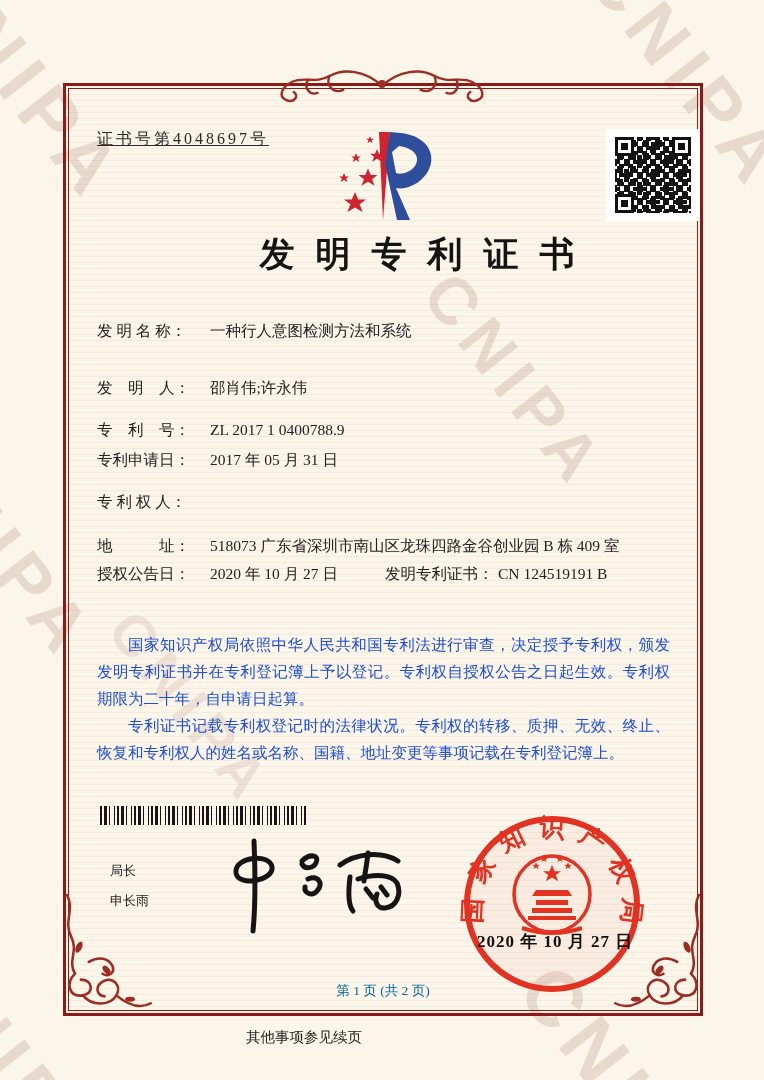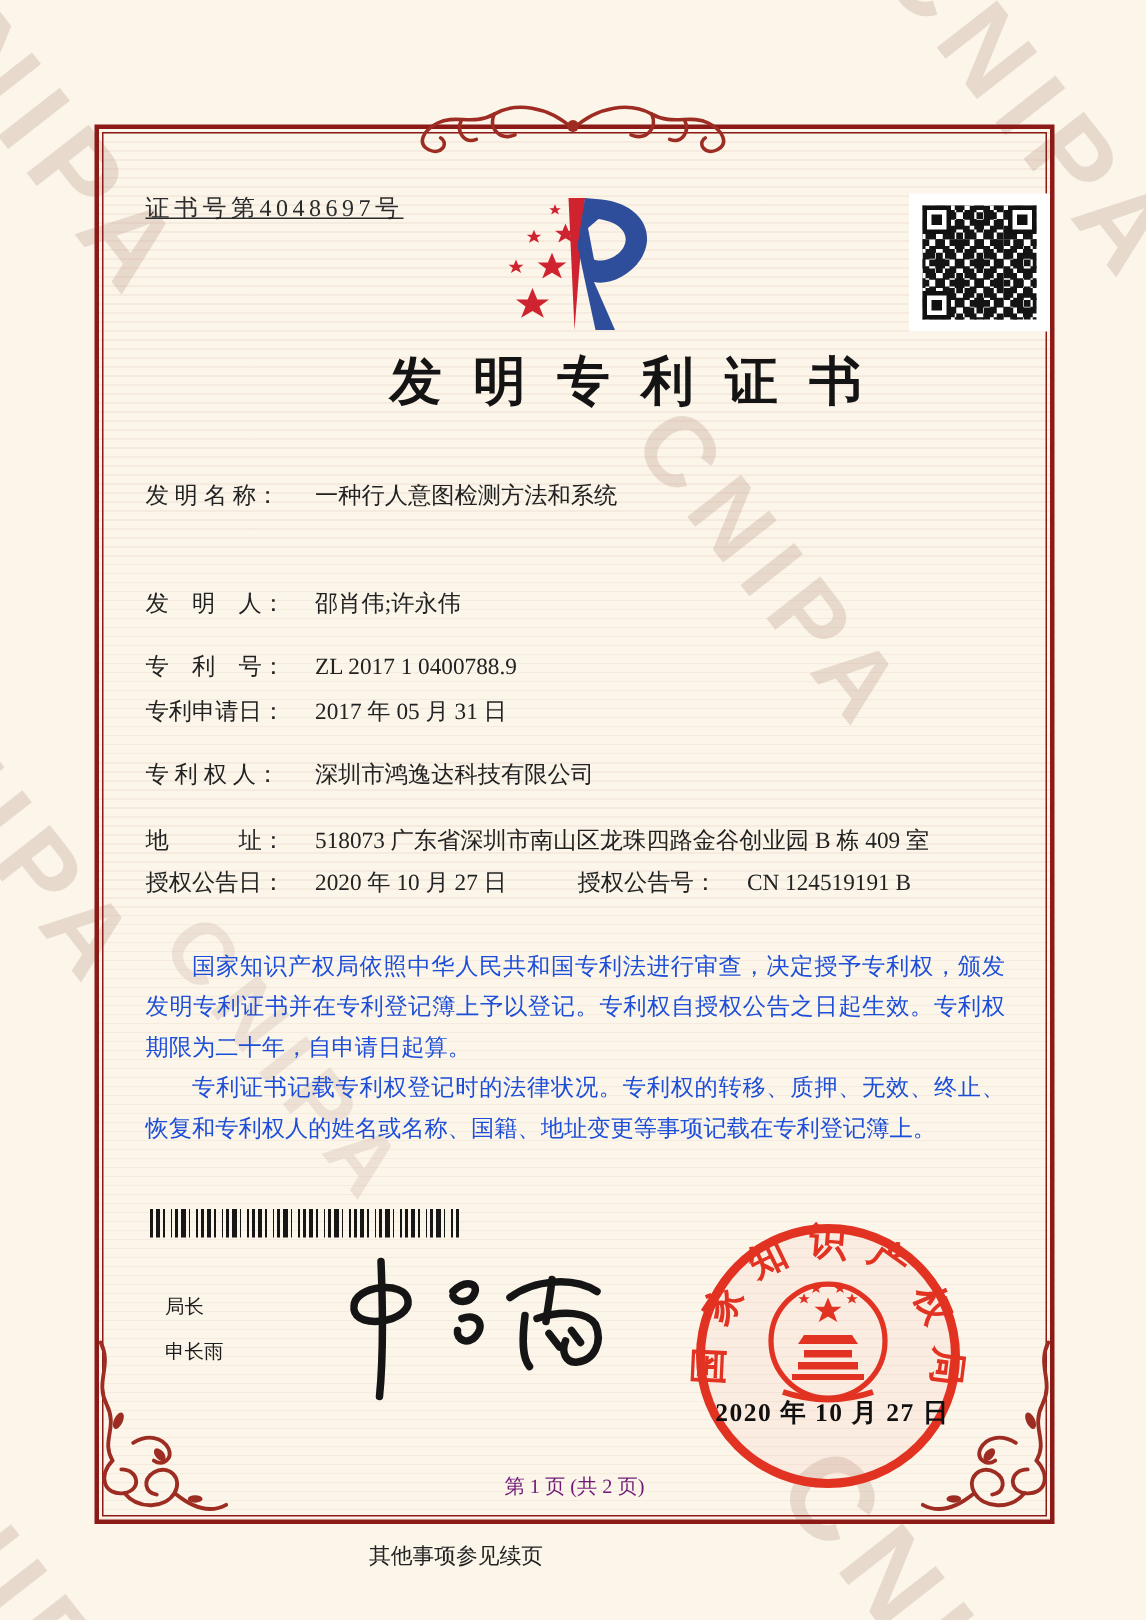--- a/index.html
+++ b/index.html
@@ -52,21 +52,21 @@
   .title{
     left:63px;top:231px;width:708px;text-align:center;
     font-size:35px;font-weight:600;color:#141414;
     letter-spacing:21px;padding-left:21px;box-sizing:border-box;
   }
   
   .fields{left:97px;top:319px;width:575px;font-size:15.5px;color:#222;}
   .frow{display:flex;line-height:24px;margin-bottom:18px;}
   .frow .lbl{flex:0 0 113px;white-space:pre;}
   .frow .val{flex:1;}
-  .frow.r1{margin-bottom:48px;}
+  .frow.r1{margin-bottom:33px;}
   .frow.r3{margin-bottom:6px;}
   .frow.r5{margin-bottom:20px;}
   .frow.r6{margin-bottom:4px;}
   .frow.r7 .pair1{display:flex;width:288px;flex:0 0 288px;}
   .frow.r7 .pair1 .val{width:175px;}
   .frow.r7 .pair2{display:flex;flex:1;}
   
   .paras{left:97px;top:631px;width:573px;font-size:15.5px;line-height:27px;color:#1d4ed8;text-align:justify;}
   .paras p{margin:0;text-indent:2em;}
   
@@ -79,21 +79,21 @@
       #161616 14px 15px,transparent 15px 17px);
   }
   .officer{left:110px;top:862px;font-family:"Liberation Sans",sans-serif;font-size:13px;color:#1d1d1d;}
   .officer div{margin-bottom:12px;}
   .signature{left:210px;top:831px;}
   .seal{left:460px;top:812px;}
   .seal-date{
     left:466px;top:930px;width:178px;text-align:center;
     font-size:17px;font-weight:700;letter-spacing:1px;color:#101010;
   }
-  .page-no{left:63px;top:982px;width:640px;text-align:center;font-size:13.5px;color:#701a75;}
+  .page-no{left:63px;top:982px;width:640px;text-align:center;font-size:13.5px;color:#0369a1;}
   .note{left:0;top:1028px;width:608px;text-align:center;font-size:14.5px;color:#222;}
   
   .fl-top{left:268px;top:59px;}
   .fl-bl{left:58px;top:893px;}
   .fl-br{left:612px;top:893px;}
 </style>
 </head>
 <body>
 
 <svg width="0" height="0" style="position:absolute">
@@ -184,33 +184,32 @@
   <div class="frow r3">
     <span class="lbl">专　利　号：</span>
     <span class="val">ZL 2017 1 0400788.9</span>
   </div>
   <div class="frow r4">
     <span class="lbl">专利申请日：</span>
     <span class="val">2017 年 05 月 31 日</span>
   </div>
   <div class="frow r5">
     <span class="lbl">专 利 权 人：</span>
-    <span class="val">深圳市鸿逸达科技有限公司</span>
   </div>
   <div class="frow r6">
     <span class="lbl">地　　　址：</span>
     <span class="val">518073 广东省深圳市南山区龙珠四路金谷创业园 B 栋 409 室</span>
   </div>
   <div class="frow r7">
     <span class="pair1">
       <span class="lbl">授权公告日：</span>
       <span class="val">2020 年 10 月 27 日</span>
     </span>
     <span class="pair2">
-      <span class="lbl">授权公告号：</span>
+      <span class="lbl">发明专利证书：</span>
       <span class="val">CN 124519191 B</span>
     </span>
   </div>
 </div>
 
 <div class="abs paras">
   <p>国家知识产权局依照中华人民共和国专利法进行审查，决定授予专利权，颁发发明专利证书并在专利登记簿上予以登记。专利权自授权公告之日起生效。专利权期限为二十年，自申请日起算。</p>
   <p>专利证书记载专利权登记时的法律状况。专利权的转移、质押、无效、终止、恢复和专利权人的姓名或名称、国籍、地址变更等事项记载在专利登记簿上。</p>
 </div>
 

